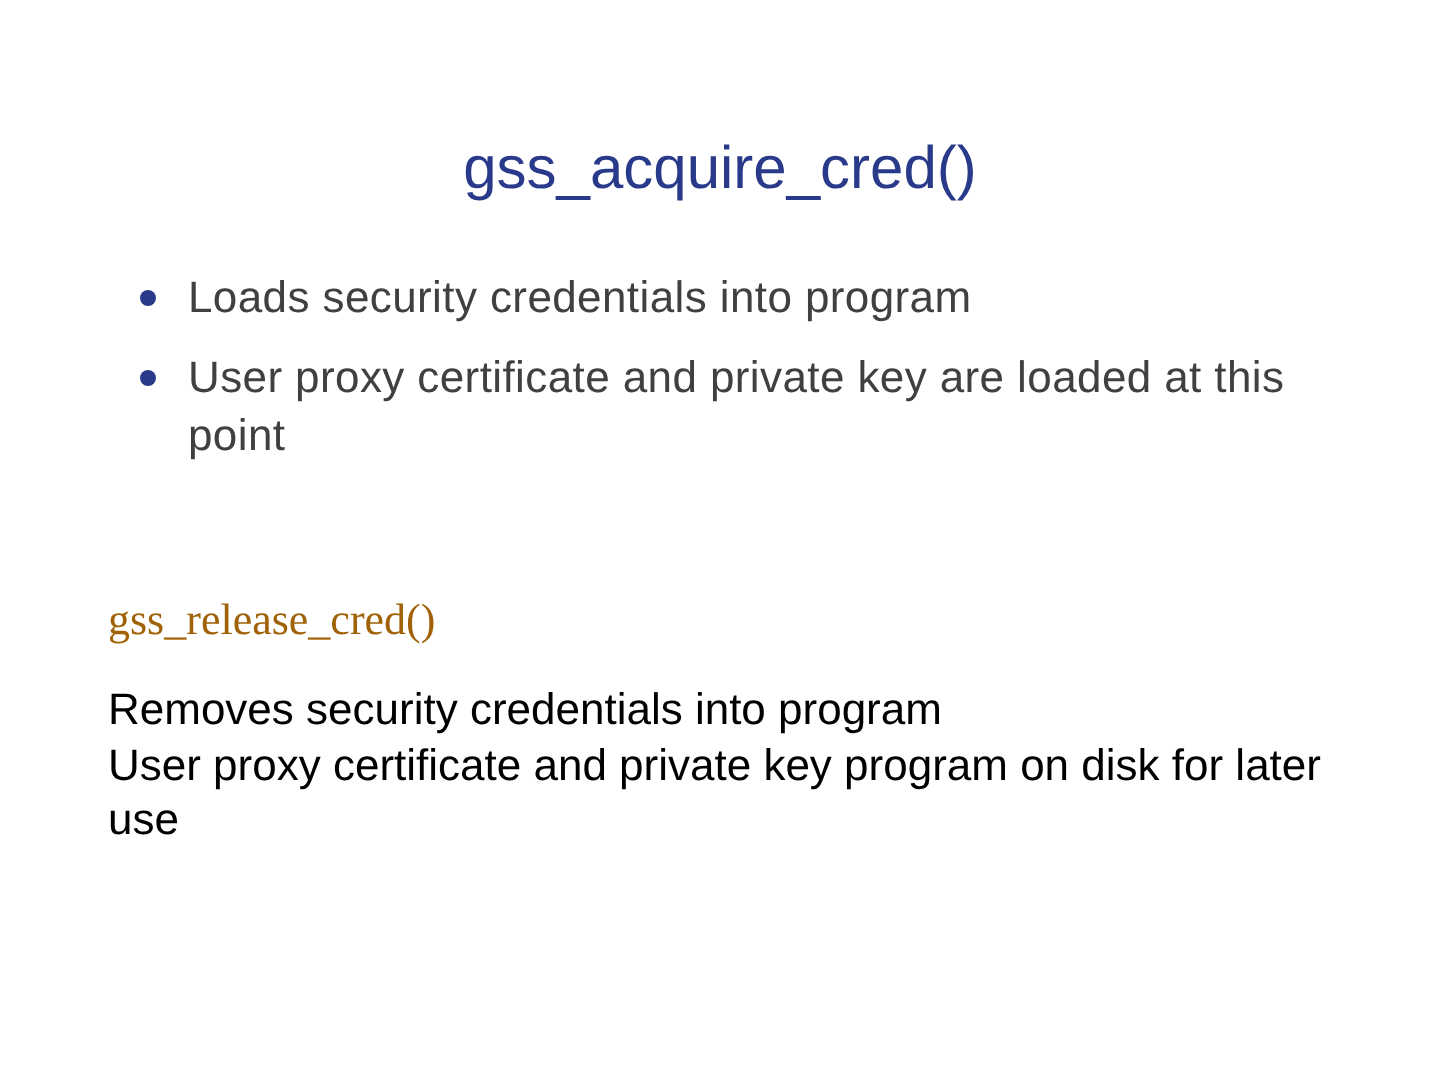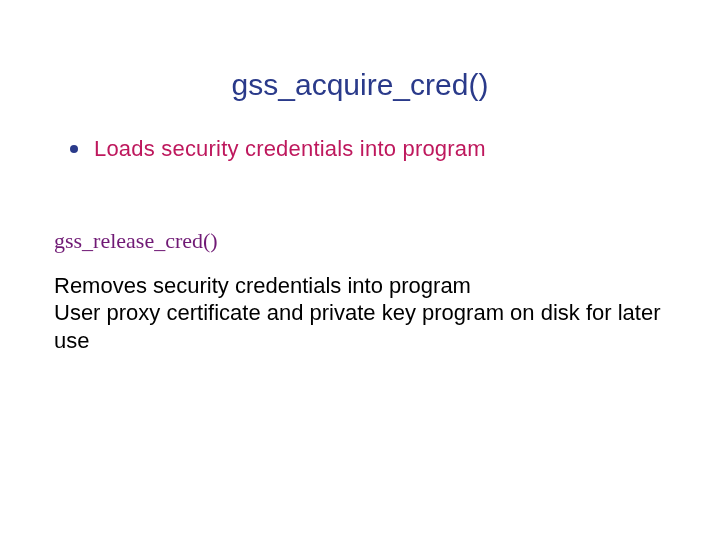--- a/index.html
+++ b/index.html
@@ -21,21 +21,21 @@
   .title {
     text-align: center;
     font-size: 30px;
     color: #2a3a8a;
     margin: 28px 0 32px 0;
     font-weight: 400;
   }
   .bullets {
     margin: 0 0 64px 0;
     padding: 0 0 0 24px;
-    color: #be185d;
+    color: #404040;
   }
   .bullets li {
     list-style: none;
     position: relative;
     font-size: 22px;
     line-height: 1.35;
     margin-bottom: 10px;
     padding-left: 20px;
     letter-spacing: 0.2px;
   }
@@ -46,40 +46,41 @@
     top: 11px;
     width: 8px;
     height: 8px;
     background: #2a3a8a;
     border-radius: 50%;
   }
   .subhead {
     font-family: "Times New Roman", Times, serif;
     font-size: 22px;
     margin: 17px 0 18px 4px;
-    color: #701a75;
+    color: #a16207;
   }
   .bodytext {
     font-family: Liberation Sans, sans-serif;
     font-size: 22px;
     line-height: 1.25;
     margin: 0 0 0 4px;
     color: #000;
     max-width: 610px;
   }
 </style>
 </head>
 <body>
 
 <div class="slide">
 
   <h1 class="title">gss_acquire_cred()</h1>
 
   <ul class="bullets">
     <li>Loads security credentials into program</li>
+    <li>User proxy certificate and private key are loaded at this point</li>
   </ul>
 
   <p class="subhead">gss_release_cred()</p>
 
   <p class="bodytext">
     <span>Removes security credentials into program</span><br>
     <span>User proxy certificate and private key program on disk for later use</span>
   </p>
 
 </div>

